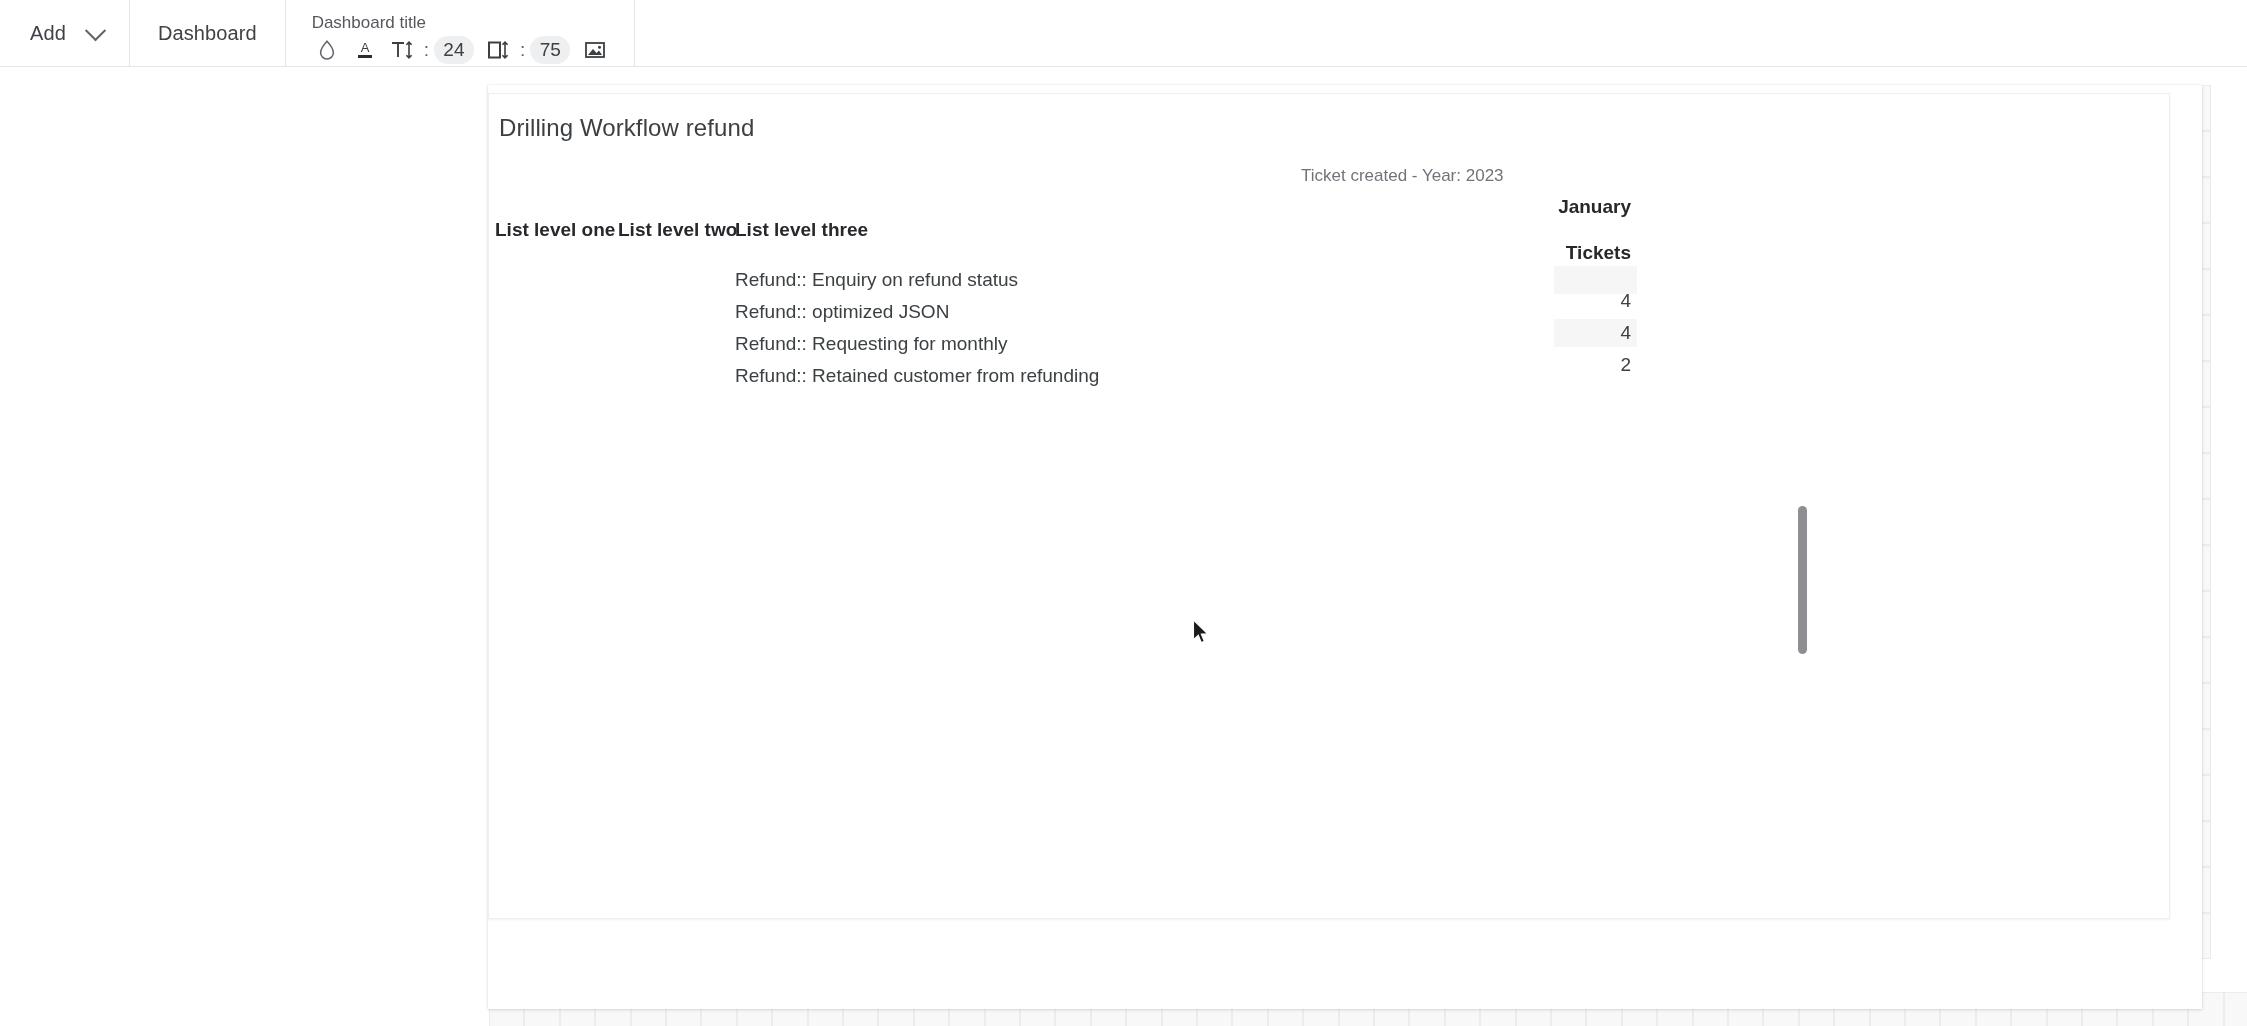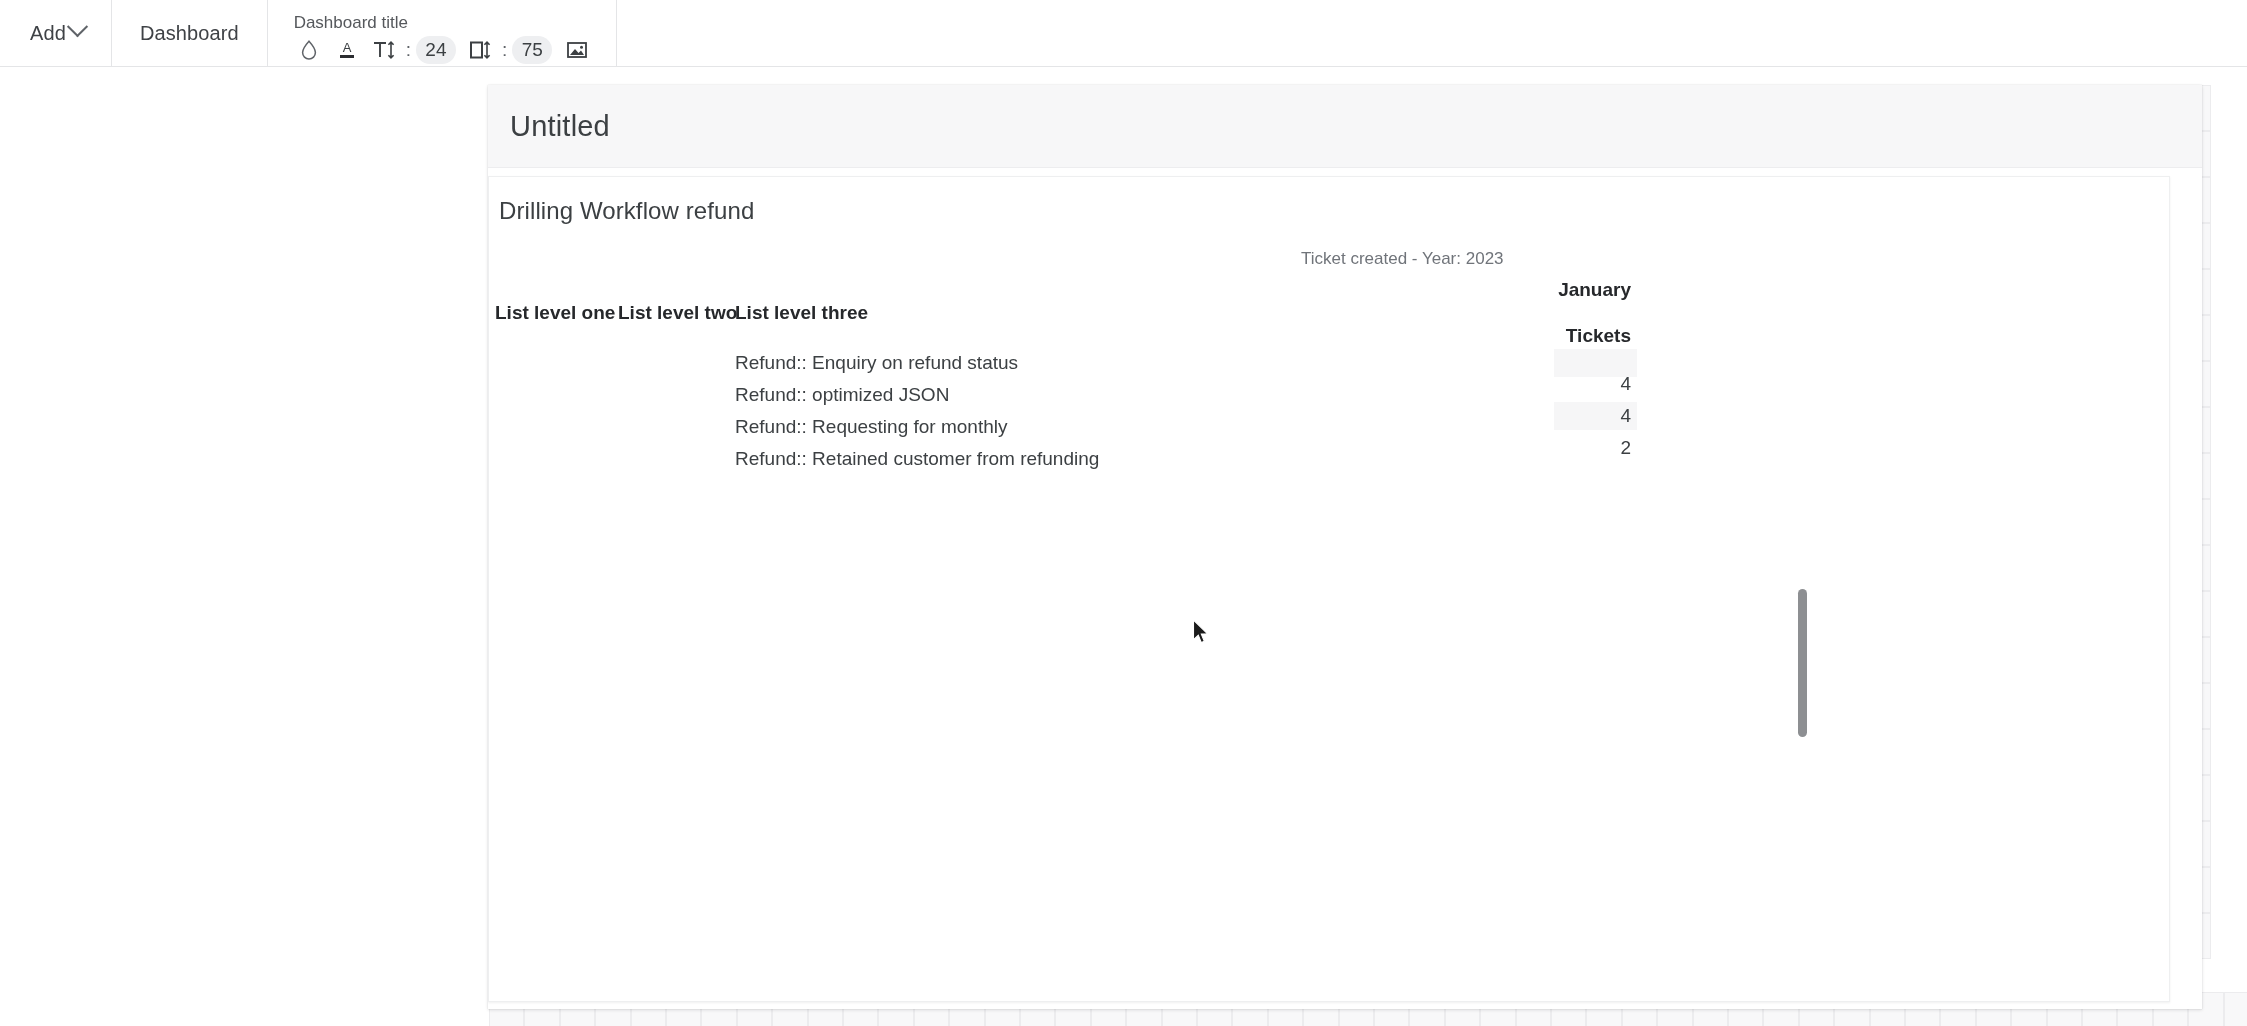--- a/index.html
+++ b/index.html
@@ -32,22 +32,22 @@
   .tb-group {
     display: flex;
     align-items: center;
     border-right: 1px solid #e4e5e7;
     box-sizing: border-box;
     height: 66px;
   }
   .tb-group.first { padding: 0 26px 0 30px; }
   .tb-btn {
     display: flex;
-    align-items: flex-start;
-    gap: 4px;
+    align-items: center;
+    gap: 22px;
     font-size: 20px;
     color: #3f4246;
     cursor: pointer;
     white-space: nowrap;
     letter-spacing: .1px;
   }
   .tb-group.plain {
     padding: 0 28px;
     justify-content: center;
   }
@@ -426,23 +426,20 @@
       <div class="grid-cell" style="left: 2046.6px; top: 925px; width: 35.4px; height: 46px;"></div>
       <div class="grid-cell" style="left: 2082px; top: 925px; width: 35.4px; height: 46px;"></div>
       <div class="grid-cell" style="left: 2117.4px; top: 925px; width: 35.4px; height: 46px;"></div>
       <div class="grid-cell" style="left: 2152.8px; top: 925px; width: 35.4px; height: 46px;"></div>
       <div class="grid-cell" style="left: 2188.2px; top: 925px; width: 35.4px; height: 46px;"></div>
       <div class="grid-cell" style="left: 2223.6px; top: 925px; width: 35.4px; height: 46px;"></div>
     </div>
 
   <div class="panel">
 
-    <div class="panel-header">
-      <span class="panel-title">Untitled</span>
-    </div>
 
     <div class="panel-body">
 
       <div class="widget">
 
         <div class="widget-title">Drilling Workflow refund</div>
 
         <div class="pivot">
 
           <div class="measure-caption">Ticket created - Year: 2023</div>

